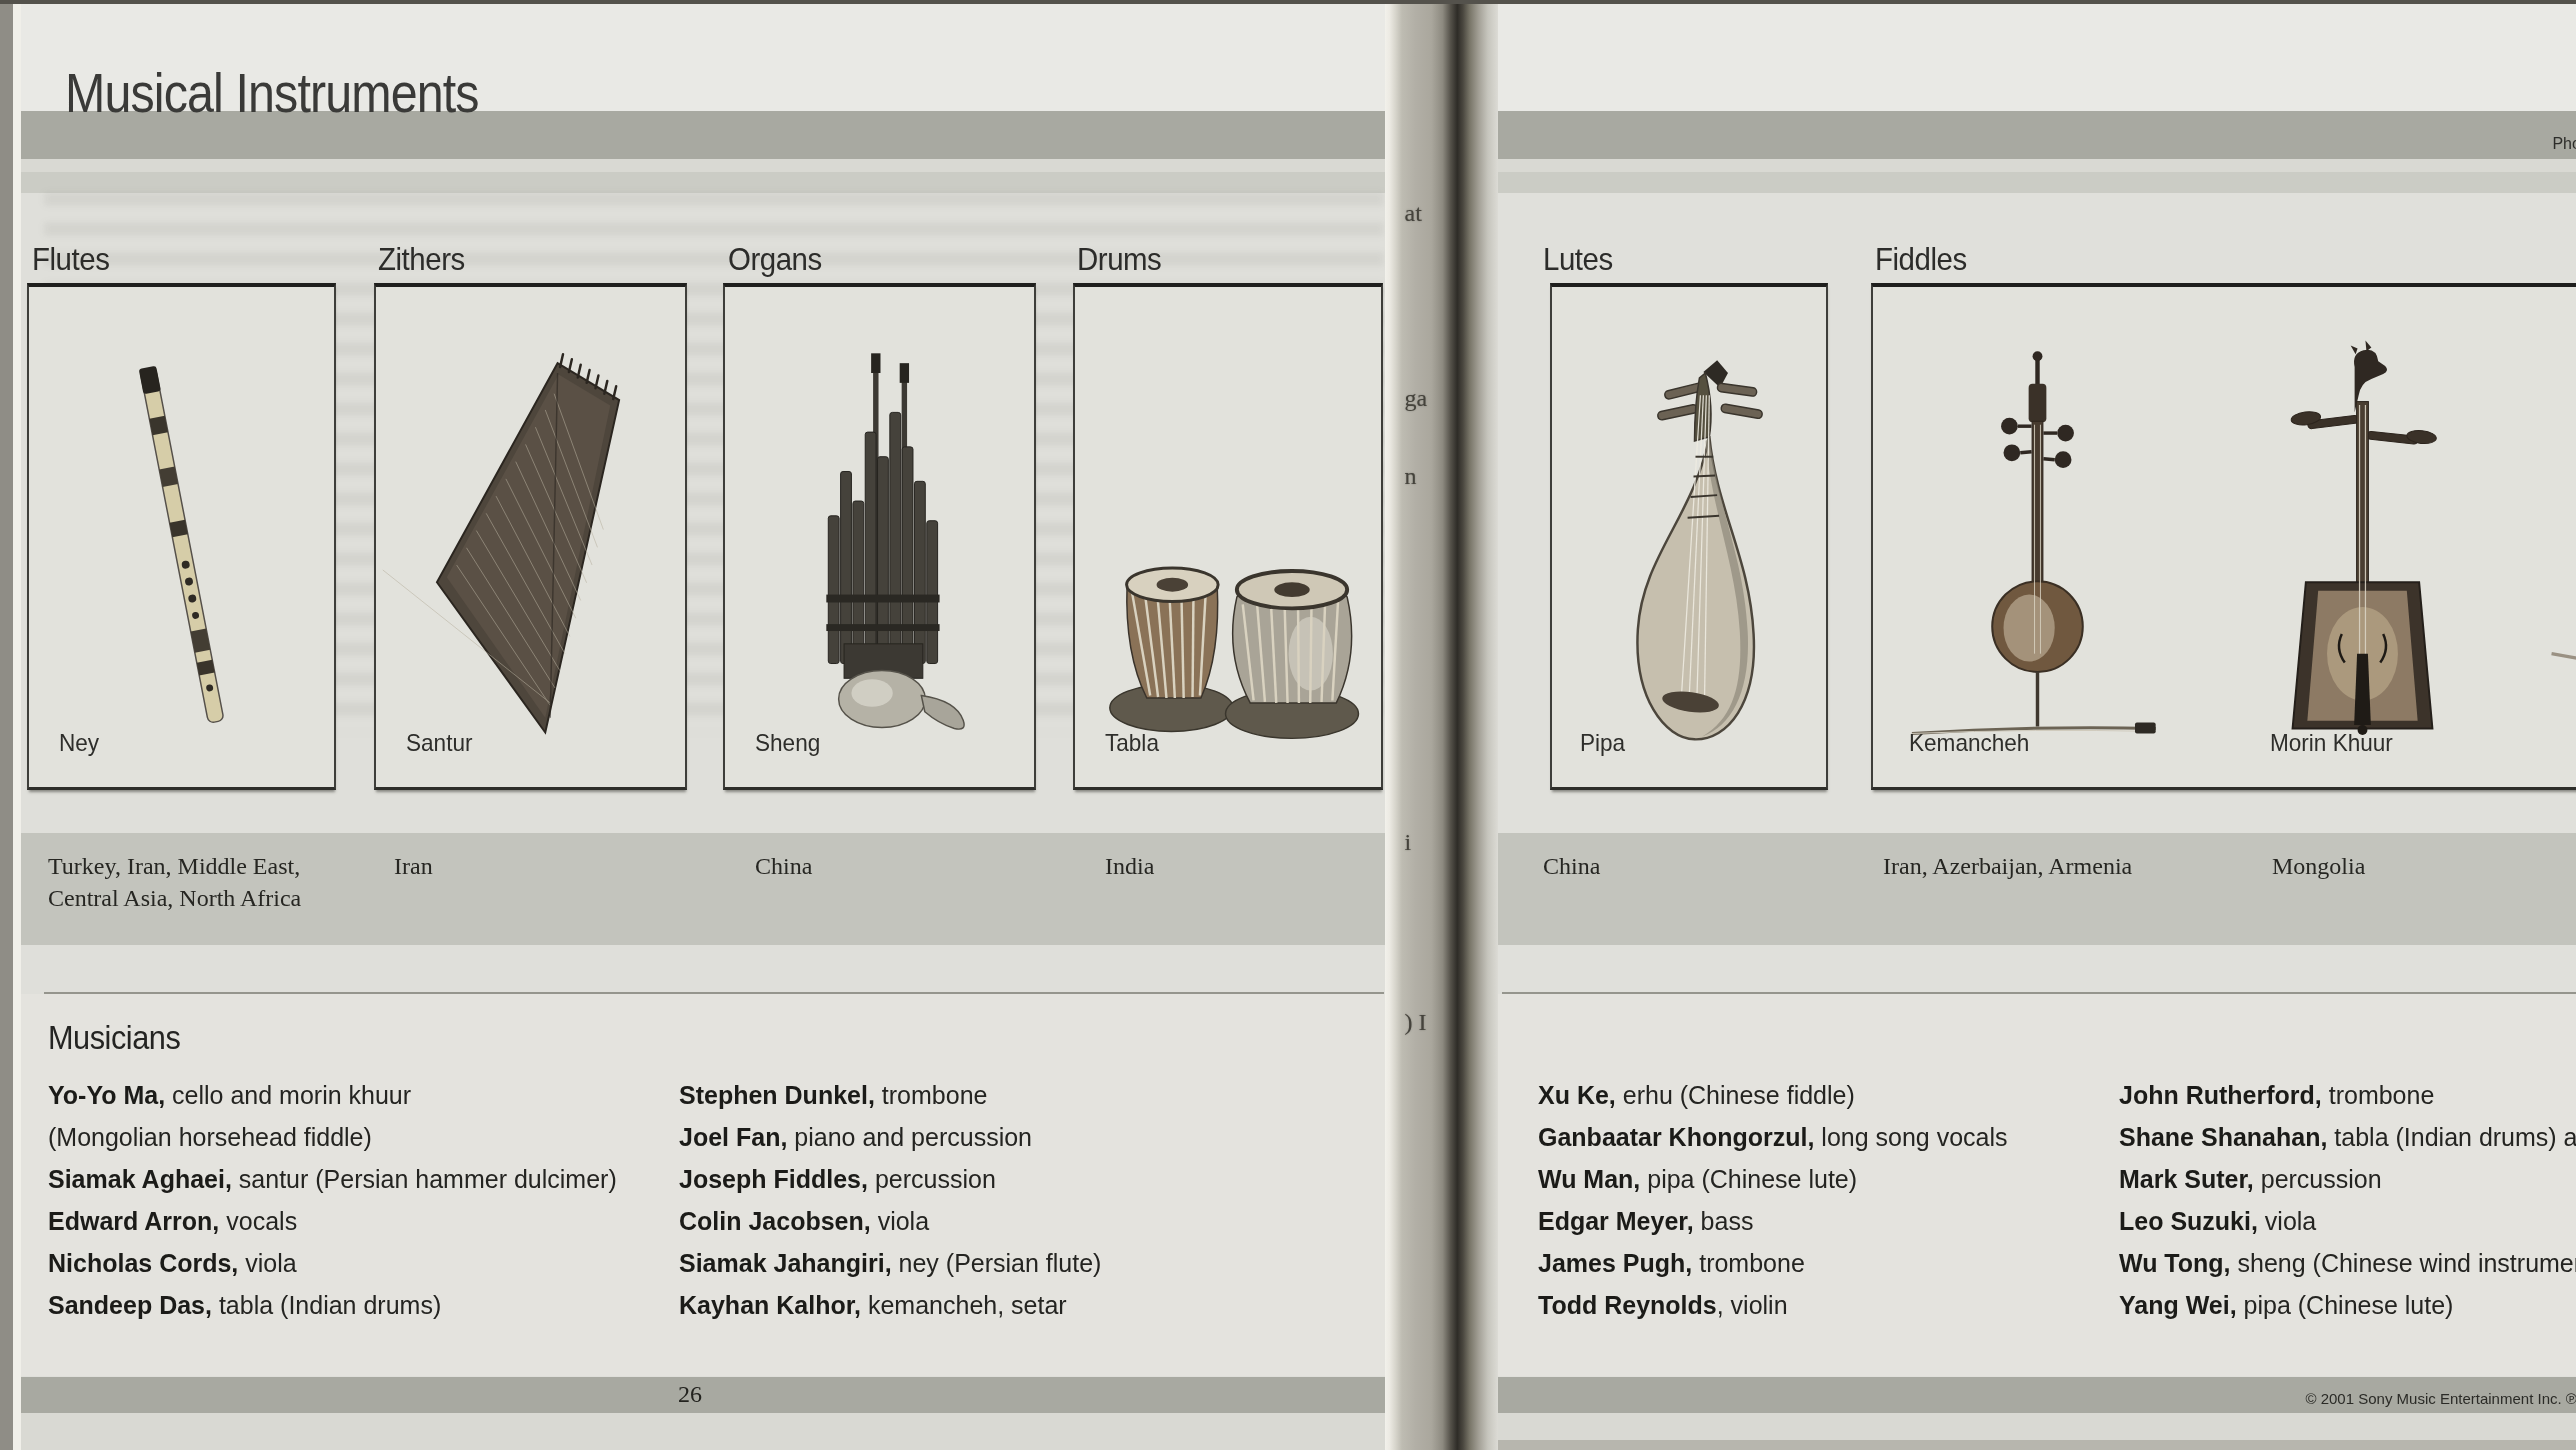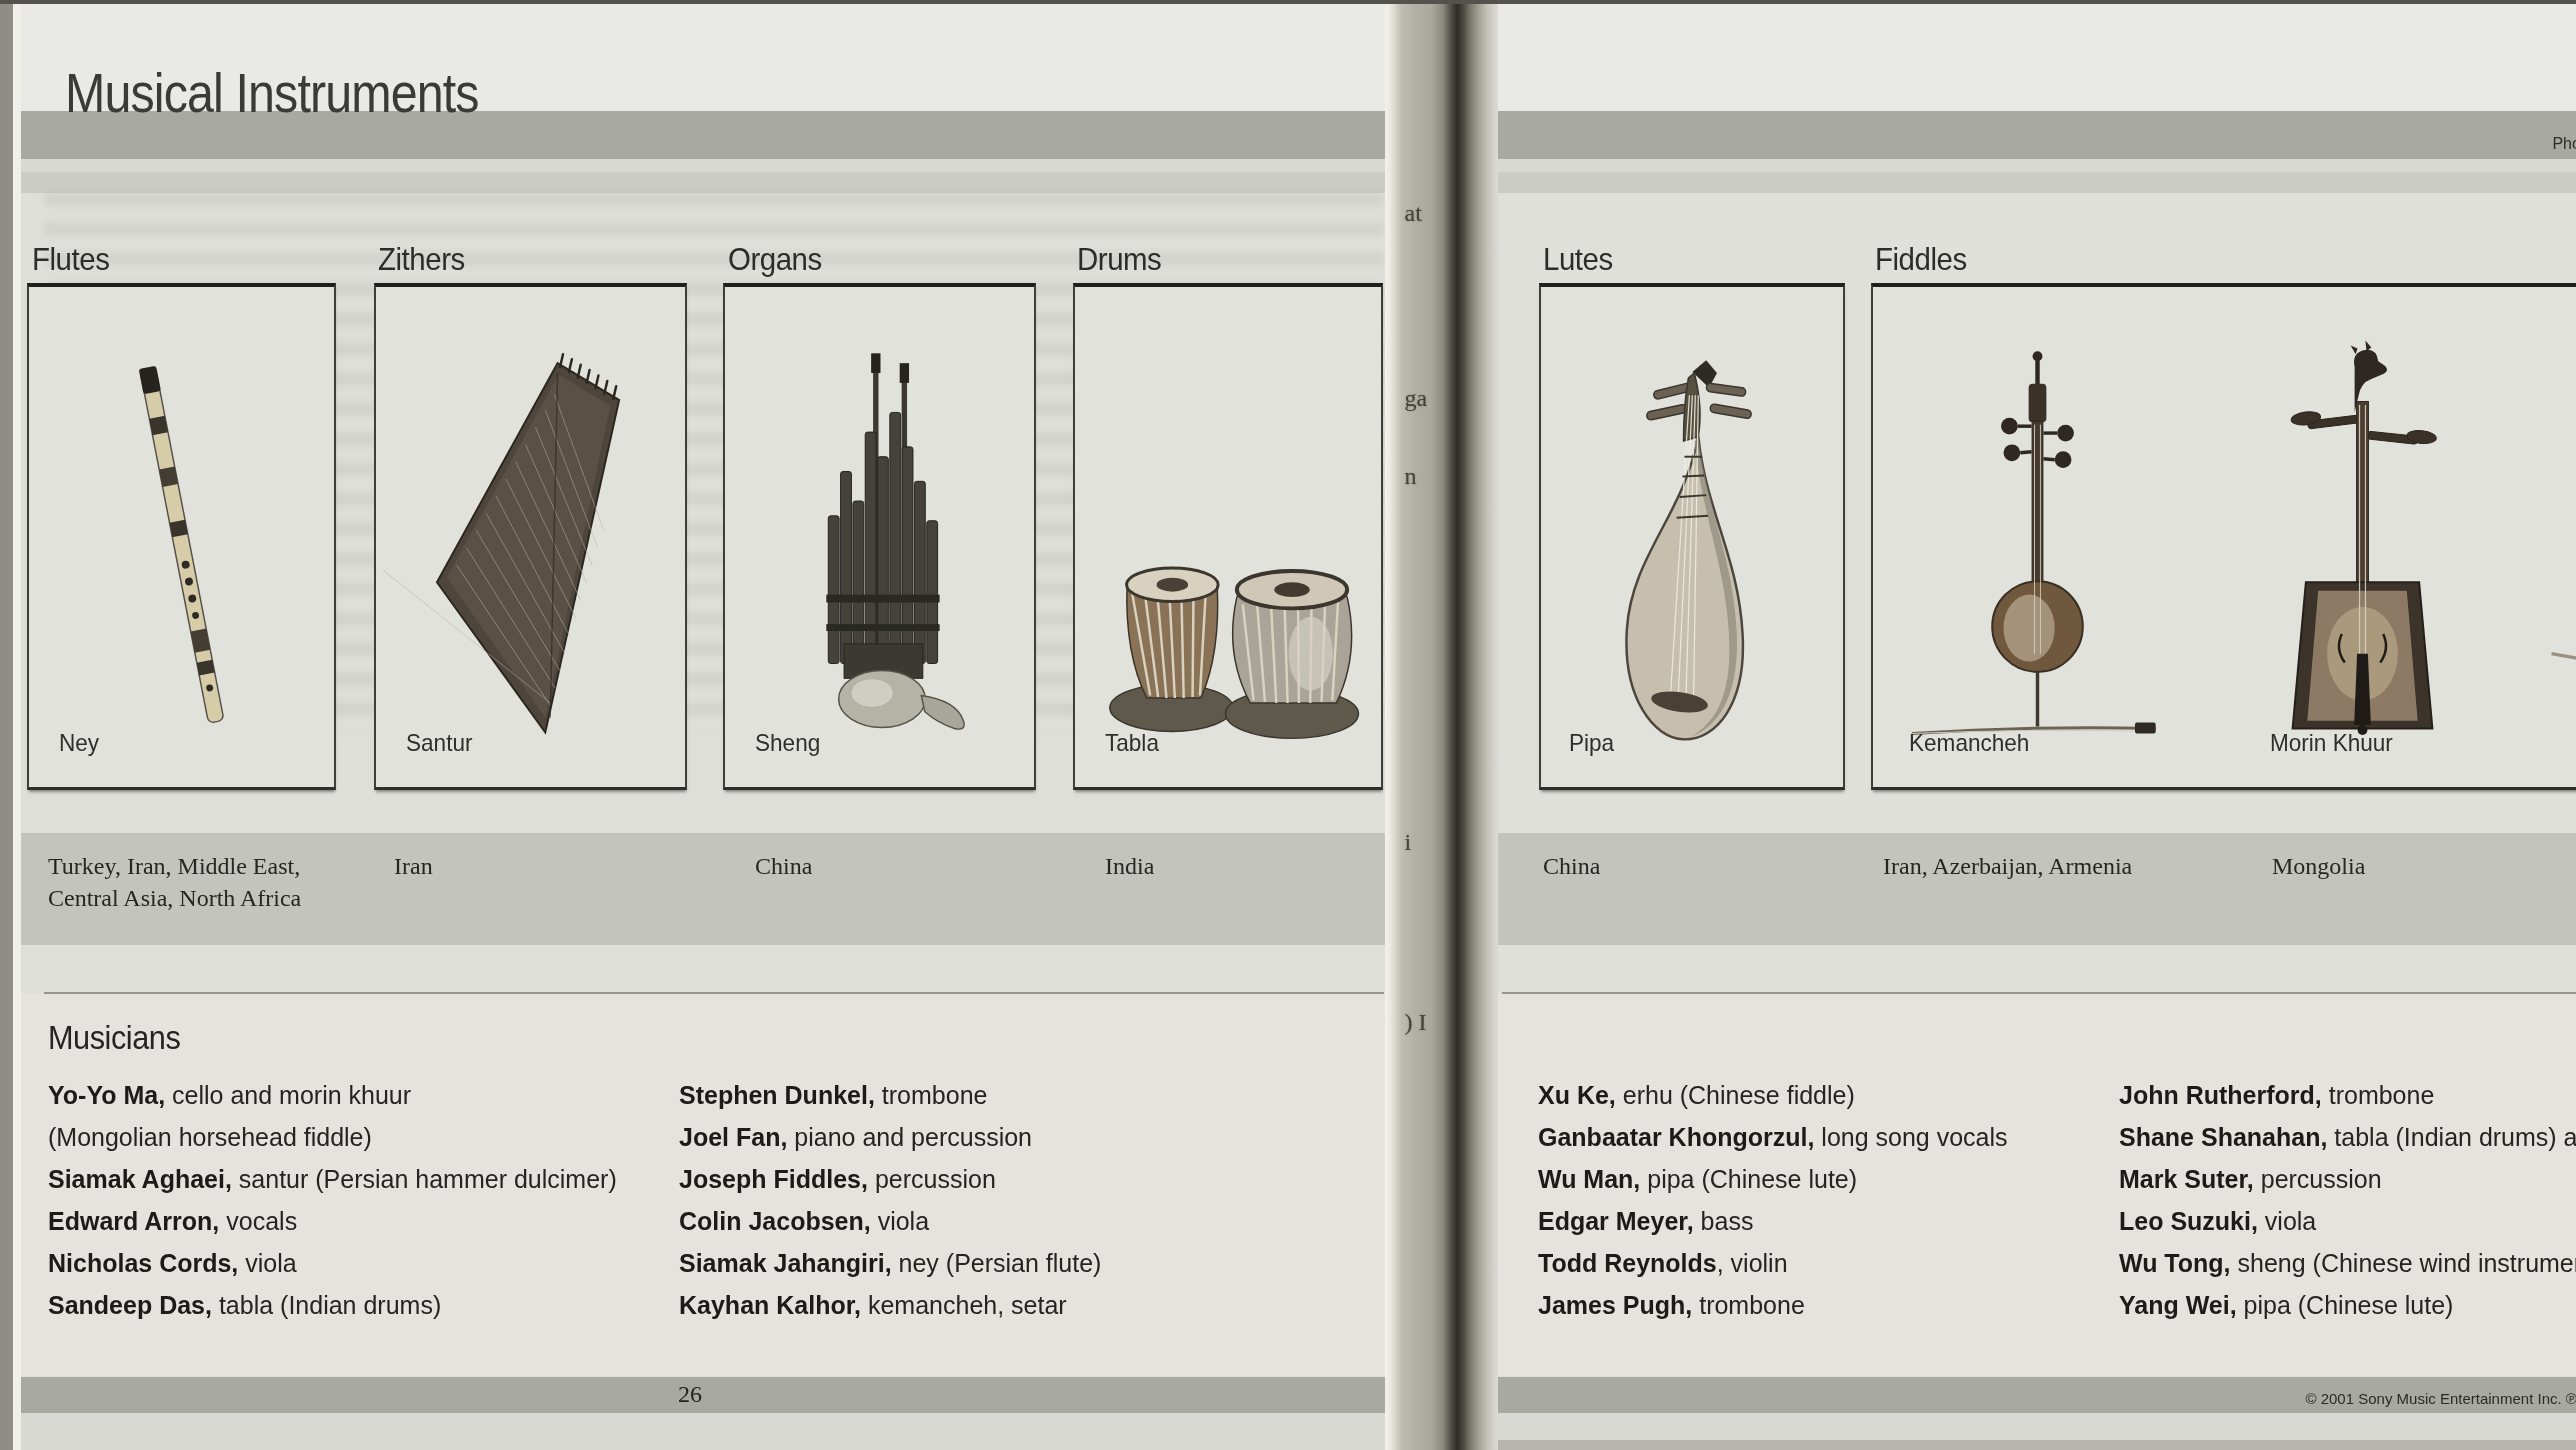--- a/index.html
+++ b/index.html
@@ -290,21 +290,21 @@
   <div class="band band-musicians"></div>
   <div class="band band-dark2"></div>
   <div class="band band-bottom"></div>
   <div class="edge-bottom-right"></div>
 
   <div class="credit">Photography by Tara-Todras Whitehill</div>
 
   <div class="cat-header" style="left:67px">Lutes</div>
   <div class="cat-header" style="left:399px">Fiddles</div>
 
-  <div class="ibox" style="left:63px;width:306px">
+  <div class="ibox" style="left:74px;width:278px">
     <svg class="inst-art" style="left:-10.3px" width="305" height="453" viewBox="0 0 600 920">
       <g>
         <path d="M318 128 l28 -24 l22 26 l-16 30 Z" fill="#2e2a24"></path>
         <g fill="#6b6254" stroke="#3a352d" stroke-width="3">
           <rect x="238" y="168" width="78" height="17" rx="8" transform="rotate(-14 238 168)"></rect>
           <rect x="224" y="210" width="82" height="17" rx="8" transform="rotate(-12 224 210)"></rect>
           <rect x="348" y="150" width="80" height="17" rx="8" transform="rotate(8 348 150)"></rect>
           <rect x="356" y="192" width="84" height="17" rx="8" transform="rotate(10 356 192)"></rect>
         </g>
         <path d="M322 130 Q 340 200 330 260 L 300 268 Q 300 195 310 140 Z" fill="#55503f" stroke="#3a352d" stroke-width="3"></path>
@@ -410,22 +410,22 @@
   <div class="origin" style="left:407px">Iran, Azerbaijan, Armenia</div>
   <div class="origin" style="left:796px">Mongolia</div>
 
   <div class="divider" style="left:26px;top:992px;width:1340px"></div>
 
   <div class="mcol" style="left:62px">
     <div class="mrow"><span class="mname">Xu Ke,</span><span class="mrest"> erhu (Chinese fiddle)</span></div>
     <div class="mrow"><span class="mname">Ganbaatar Khongorzul,</span><span class="mrest"> long song vocals</span></div>
     <div class="mrow"><span class="mname">Wu Man,</span><span class="mrest"> pipa (Chinese lute)</span></div>
     <div class="mrow"><span class="mname">Edgar Meyer,</span><span class="mrest"> bass</span></div>
+    <div class="mrow"><span class="mname">James Pugh,</span><span class="mrest"> trombone</span></div>
     <div class="mrow"><span class="mname">Todd Reynolds</span><span class="mrest">, violin</span></div>
-    <div class="mrow"><span class="mname">James Pugh,</span><span class="mrest"> trombone</span></div>
   </div>
 
   <div class="mcol" style="left:643px">
     <div class="mrow"><span class="mname">John Rutherford,</span><span class="mrest"> trombone</span></div>
     <div class="mrow"><span class="mname">Shane Shanahan,</span><span class="mrest"> tabla (Indian drums) and percussion</span></div>
     <div class="mrow"><span class="mname">Mark Suter,</span><span class="mrest"> percussion</span></div>
     <div class="mrow"><span class="mname">Leo Suzuki,</span><span class="mrest"> viola</span></div>
     <div class="mrow"><span class="mname">Wu Tong,</span><span class="mrest"> sheng (Chinese wind instrument)</span></div>
     <div class="mrow"><span class="mname">Yang Wei,</span><span class="mrest"> pipa (Chinese lute)</span></div>
   </div>

